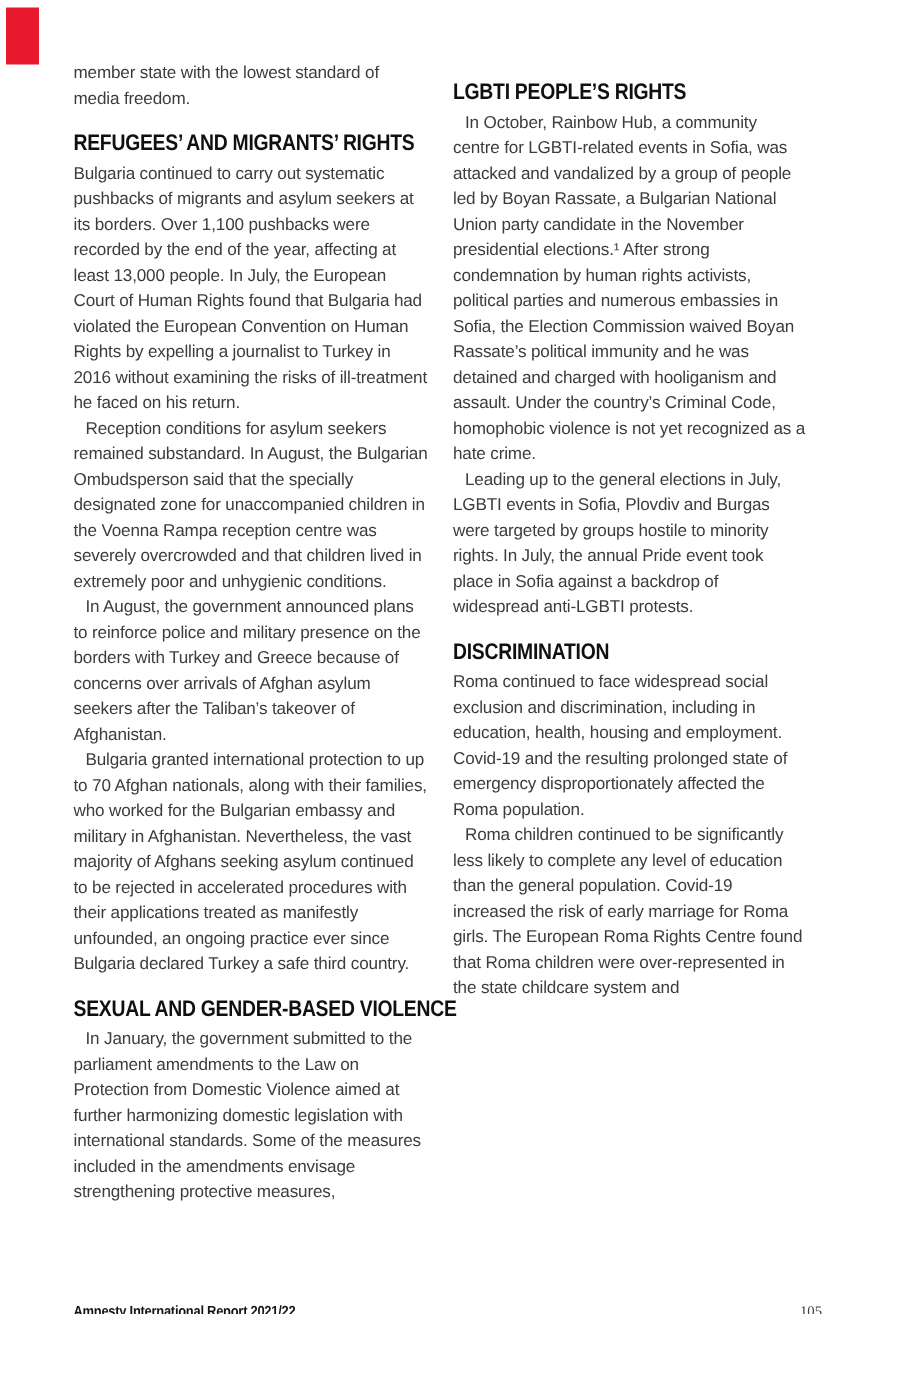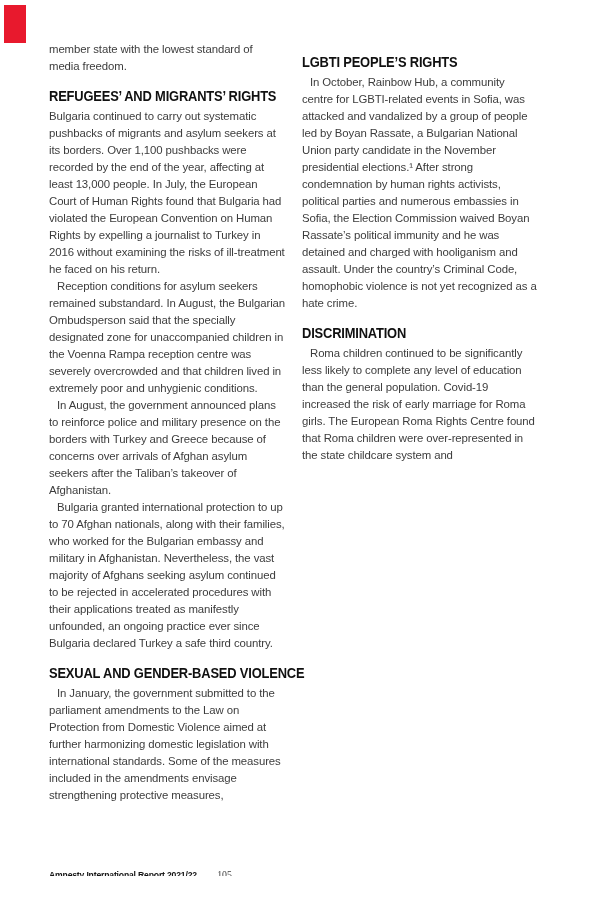--- a/index.html
+++ b/index.html
@@ -38,21 +38,21 @@
     font-size:15px;line-height:18px;
     font-weight:700;
     letter-spacing:-0.2px;
     color:var(--heading-color);
     white-space:nowrap;
     transform:scaleX(0.86);
     transform-origin:0 50%;
   }
   .footer{
     position:absolute;left:49px;right:52px;top:869px;
-    display:flex;justify-content:flex-start;align-items:baseline;
+    display:flex;justify-content:space-between;align-items:baseline;
   }
   .footer-title{
     font-size:9.8px;font-weight:700;letter-spacing:-0.2px;
     color:#141414;
     transform:scaleX(0.88);transform-origin:0 50%;
     white-space:nowrap;
   }
   .footer-page{
     font-size:9.8px;color:#3c3c3c;letter-spacing:0;font-family:Liberation Serif, serif;
   }
@@ -70,21 +70,23 @@
         <p class="body">Bulgaria continued to carry out systematic pushbacks of migrants and asylum seekers at its borders. Over 1,100 pushbacks were recorded by the end of the year, affecting at least 13,000 people. In July, the European Court of Human Rights found that Bulgaria had violated the European Convention on Human Rights by expelling a journalist to Turkey in 2016 without examining the risks of ill-treatment he faced on his return.</p>
         <p class="body indent">Reception conditions for asylum seekers remained substandard. In August, the Bulgarian Ombudsperson said that the specially designated zone for unaccompanied children in the Voenna Rampa reception centre was severely overcrowded and that children lived in extremely poor and unhygienic conditions.</p>
         <p class="body indent">In August, the government announced plans to reinforce police and military presence on the borders with Turkey and Greece because of concerns over arrivals of Afghan asylum seekers after the Taliban’s takeover of Afghanistan.</p>
         <p class="body indent">Bulgaria granted international protection to up to 70 Afghan nationals, along with their families, who worked for the Bulgarian embassy and military in Afghanistan. Nevertheless, the vast majority of Afghans seeking asylum continued to be rejected in accelerated procedures with their applications treated as manifestly unfounded, an ongoing practice ever since Bulgaria declared Turkey a safe third country.</p>
         <h2 class="heading">SEXUAL AND GENDER-BASED VIOLENCE</h2>
         <p class="body indent">In January, the government submitted to the parliament amendments to the Law on Protection from Domestic Violence aimed at further harmonizing domestic legislation with international standards. Some of the measures included in the amendments envisage strengthening protective measures,</p>
       </div>
     <div class="col" id="col-right">
         <h2 class="heading">LGBTI PEOPLE’S RIGHTS</h2>
         <p class="body indent">In October, Rainbow Hub, a community centre for LGBTI-related events in Sofia, was attacked and vandalized by a group of people led by Boyan Rassate, a Bulgarian National Union party candidate in the November presidential elections.¹ After strong condemnation by human rights activists, political parties and numerous embassies in Sofia, the Election Commission waived Boyan Rassate’s political immunity and he was detained and charged with hooliganism and assault. Under the country’s Criminal Code, homophobic violence is not yet recognized as a hate crime.</p>
+        <p class="body indent">Leading up to the general elections in July, LGBTI events in Sofia, Plovdiv and Burgas were targeted by groups hostile to minority rights. In July, the annual Pride event took place in Sofia against a backdrop of widespread anti-LGBTI protests.</p>
         <h2 class="heading">DISCRIMINATION</h2>
+        <p class="body">Roma continued to face widespread social exclusion and discrimination, including in education, health, housing and employment. Covid-19 and the resulting prolonged state of emergency disproportionately affected the Roma population.</p>
         <p class="body indent">Roma children continued to be significantly less likely to complete any level of education than the general population. Covid-19 increased the risk of early marriage for Roma girls. The European Roma Rights Centre found that Roma children were over-represented in the state childcare system and</p>
       </div>
   </div>
 
   <div class="footer">
     <div class="footer-title">Amnesty International Report 2021/22</div>
     <div class="footer-page">105</div>
   </div>
 </div>
 

